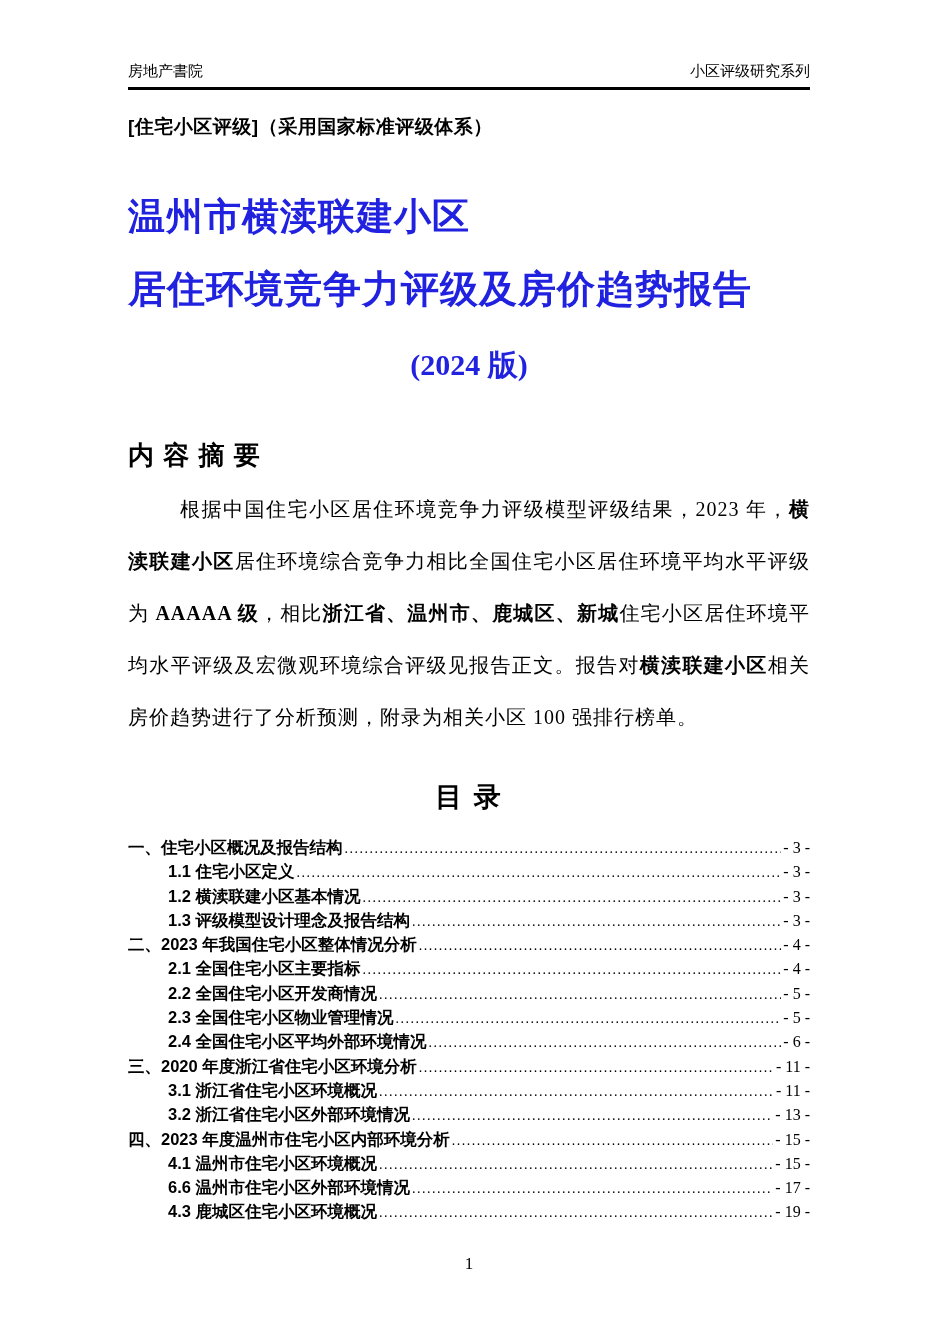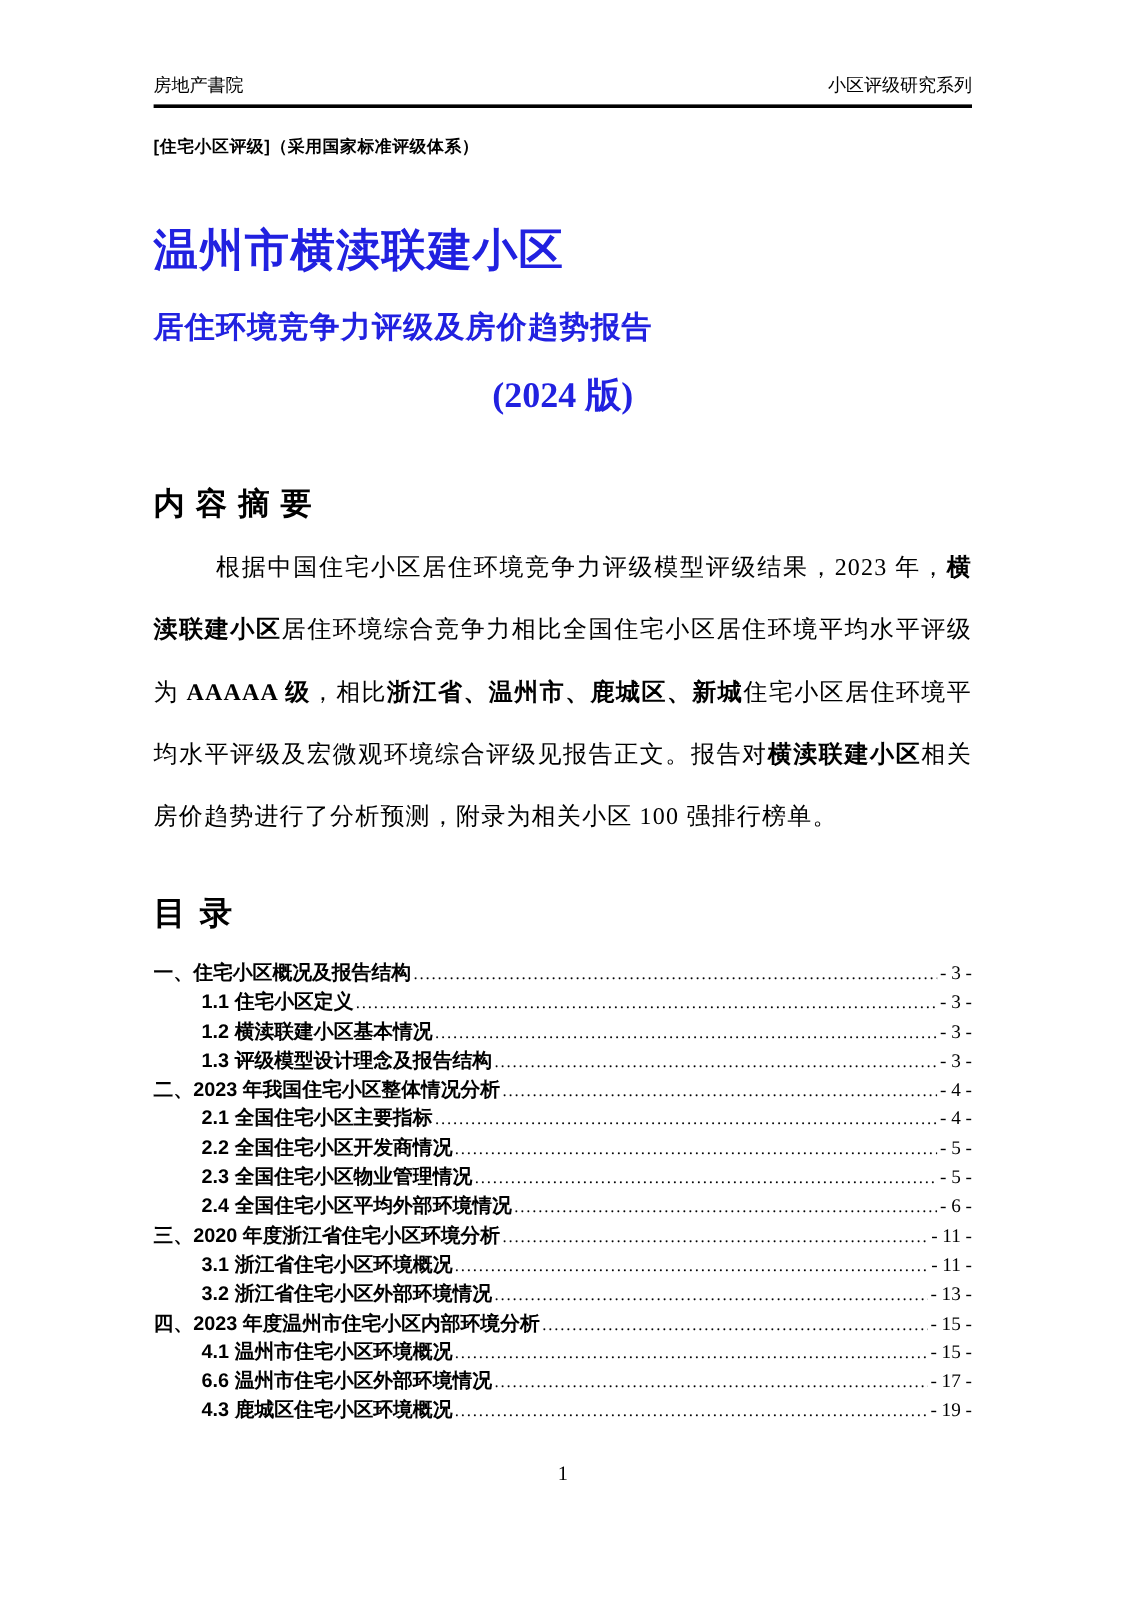--- a/index.html
+++ b/index.html
@@ -14,53 +14,53 @@
   .page { width: 950px; height: 1344px; padding: 62px 140px 0 128px; }
 
   
   .header-row {
     display: flex; justify-content: space-between; align-items: baseline;
     font-size: 15px; padding-bottom: 6px; border-bottom: 3px solid #000;
   }
 
   
   .bracket-line {
-    margin-top: 24px; font-size: 14px; font-weight: 700;
+    margin-top: 24px; font-size: 19px; font-weight: 700;
     letter-spacing: 0.5px;
   }
 
   
   .title1, .title2 {
     color: var(--accent); font-weight: 700;
     font-family: Liberation Serif, serif;
   }
   .title1 { margin-top: 52px; font-size: 37px; letter-spacing: 1px; }
-  .title2 { margin-top: 22px; font-size: 25px; letter-spacing: 1px; }
+  .title2 { margin-top: 22px; font-size: 38px; letter-spacing: 1px; }
   .edition {
-    margin-top: 20px; text-align: center; color: var(--accent);
+    margin-top: 30px; text-align: center; color: var(--accent);
     font-family: "Liberation Serif", "DejaVu Serif", serif;
     font-size: 30px; font-weight: 700;
   }
 
   
   .summary-heading {
     margin-top: 52px; text-align: left;
     font-size: 26px; font-weight: 700; letter-spacing: 1px;
   }
   .summary-paragraph {
     margin-top: 10px;
     font-family: "Liberation Serif", "DejaVu Serif", serif;
     font-size: 20px; line-height: 52px; letter-spacing: 1px;
     text-align: justify; text-indent: 52px;
   }
   .summary-paragraph .seg.bold { font-weight: 700; }
 
   
   .toc-heading {
-    margin-top: 36px; 
+    margin-top: 36px; text-align: center;
     font-size: 27px; font-weight: 700; letter-spacing: 2px;
   }
   .toc { margin-top: 20px; }
   .toc-row {
     display: flex; align-items: baseline;
     height: 24.3px; line-height: 24.3px;
     font-size: 16.5px; font-weight: 700; white-space: nowrap;
   }
   .toc-row.level2 { padding-left: 40px; }
   .toc-label { flex: none; }

